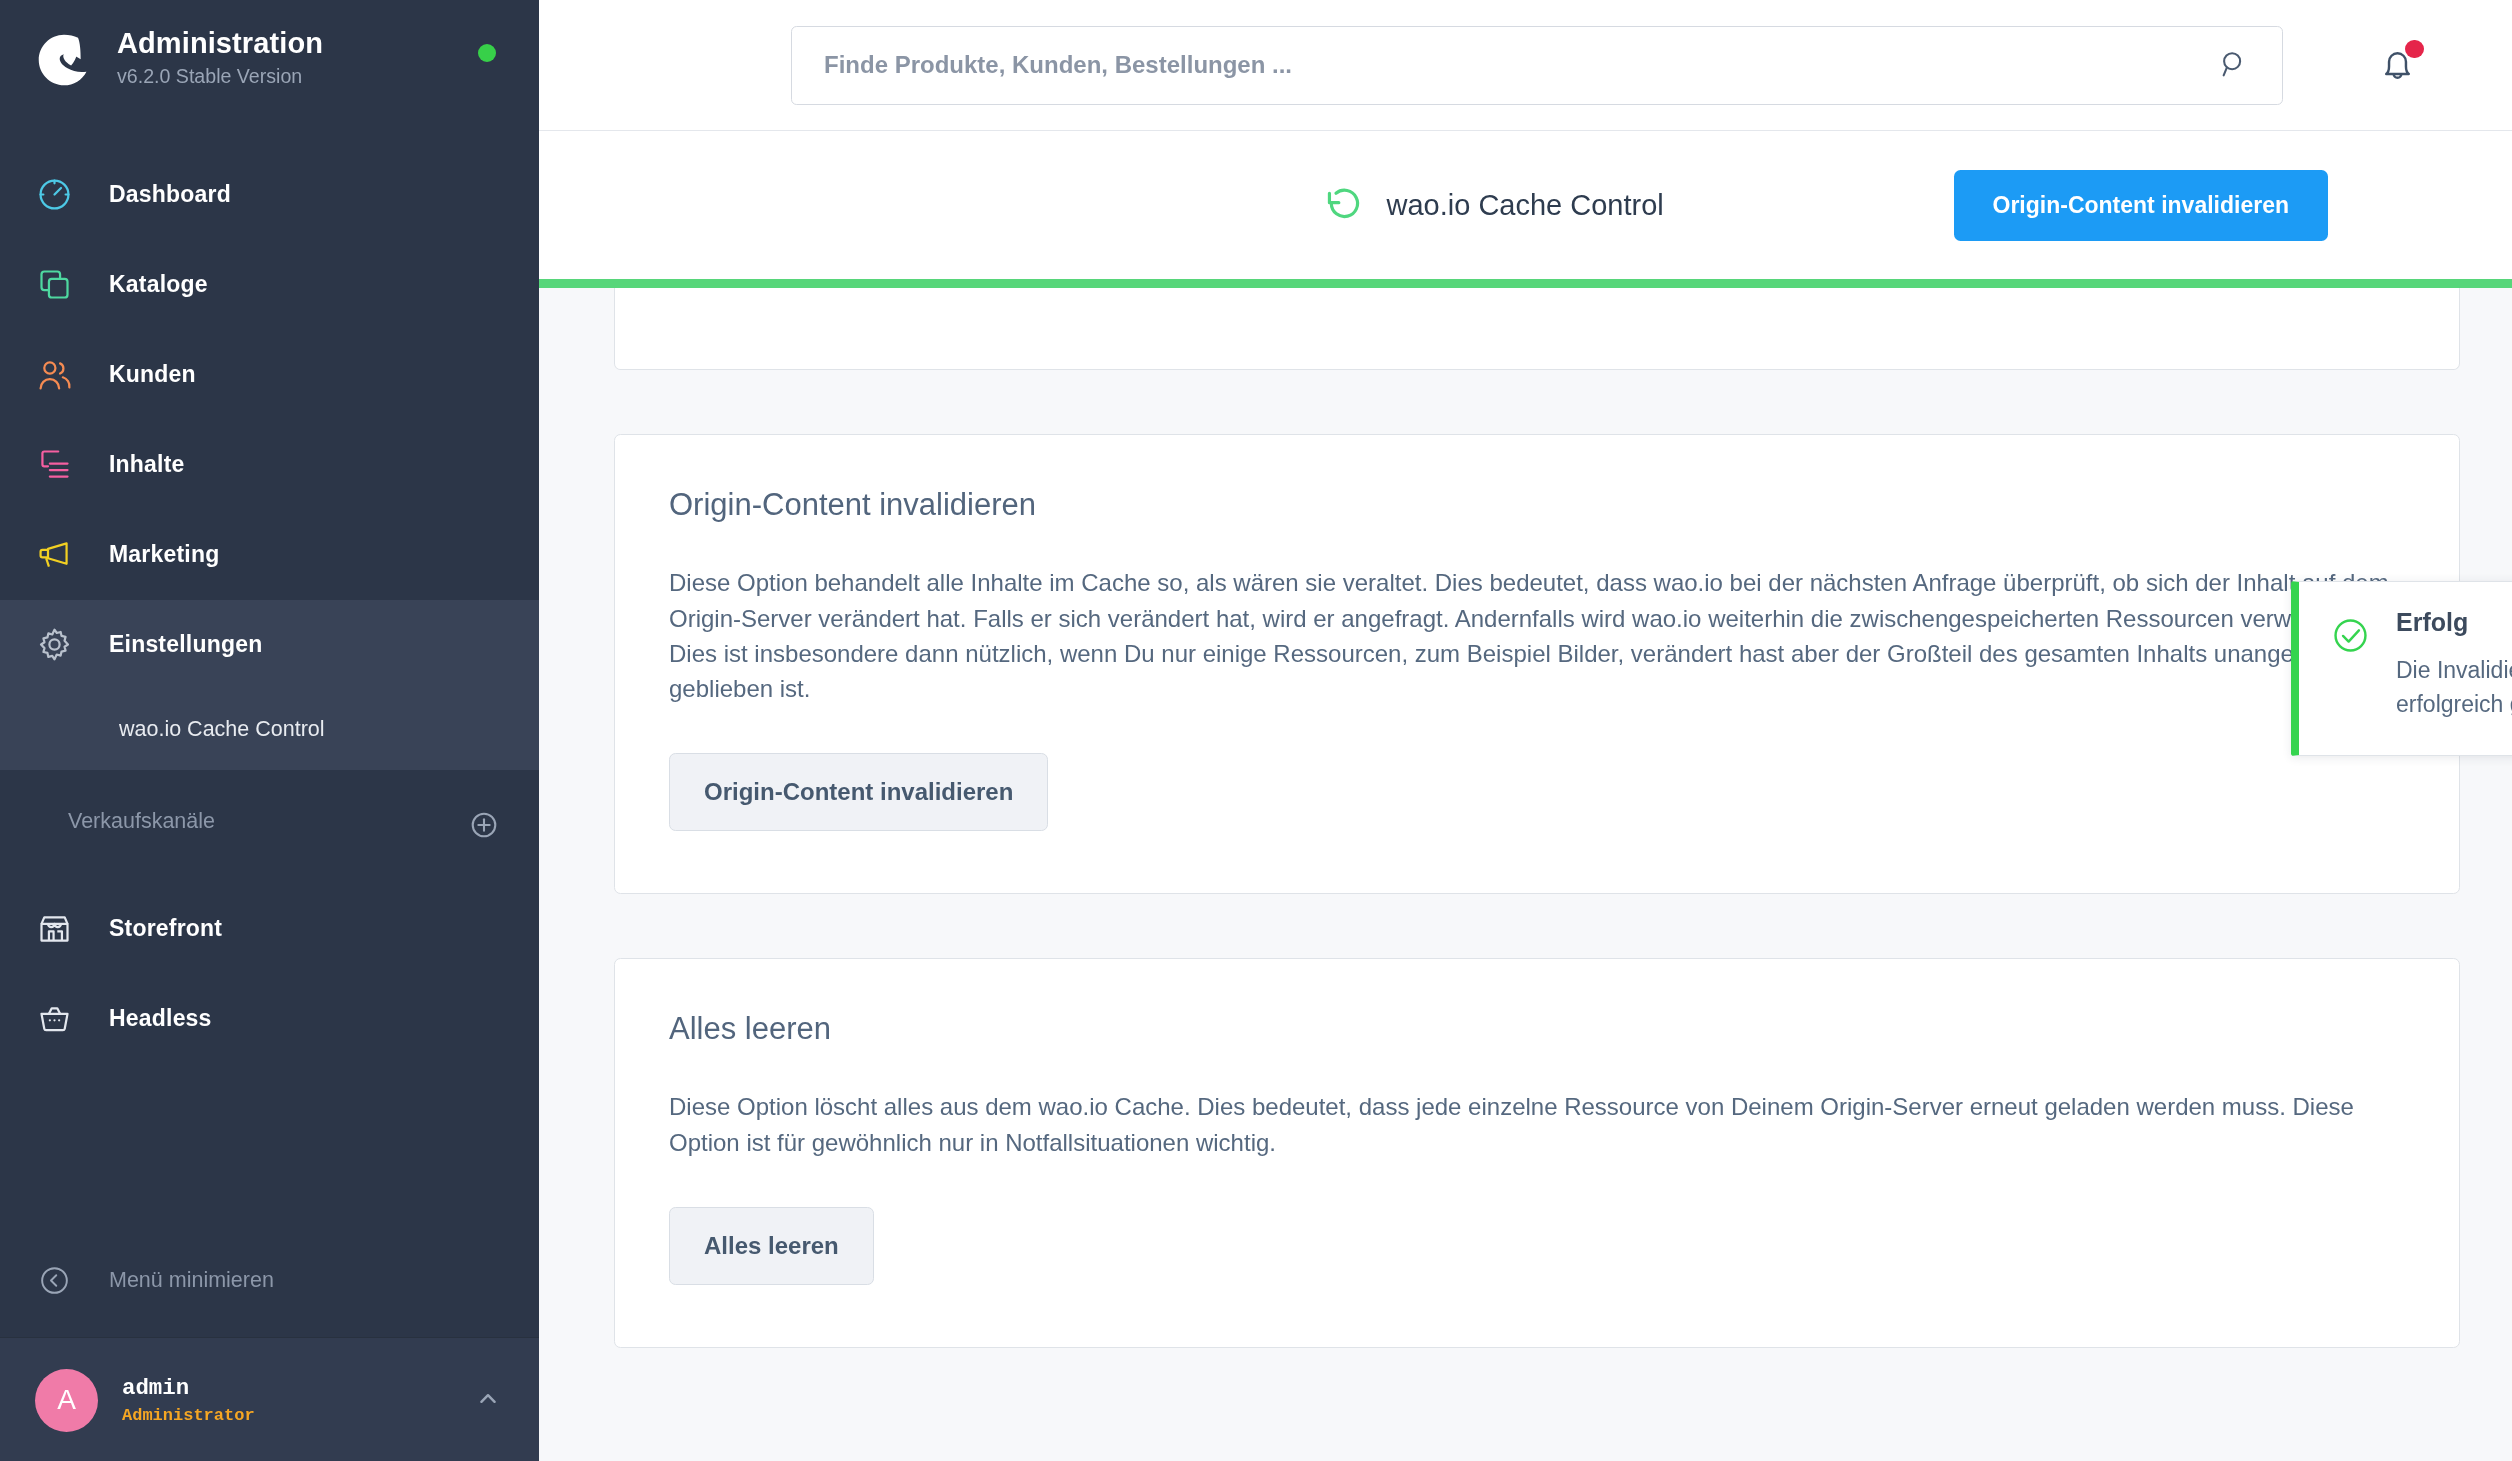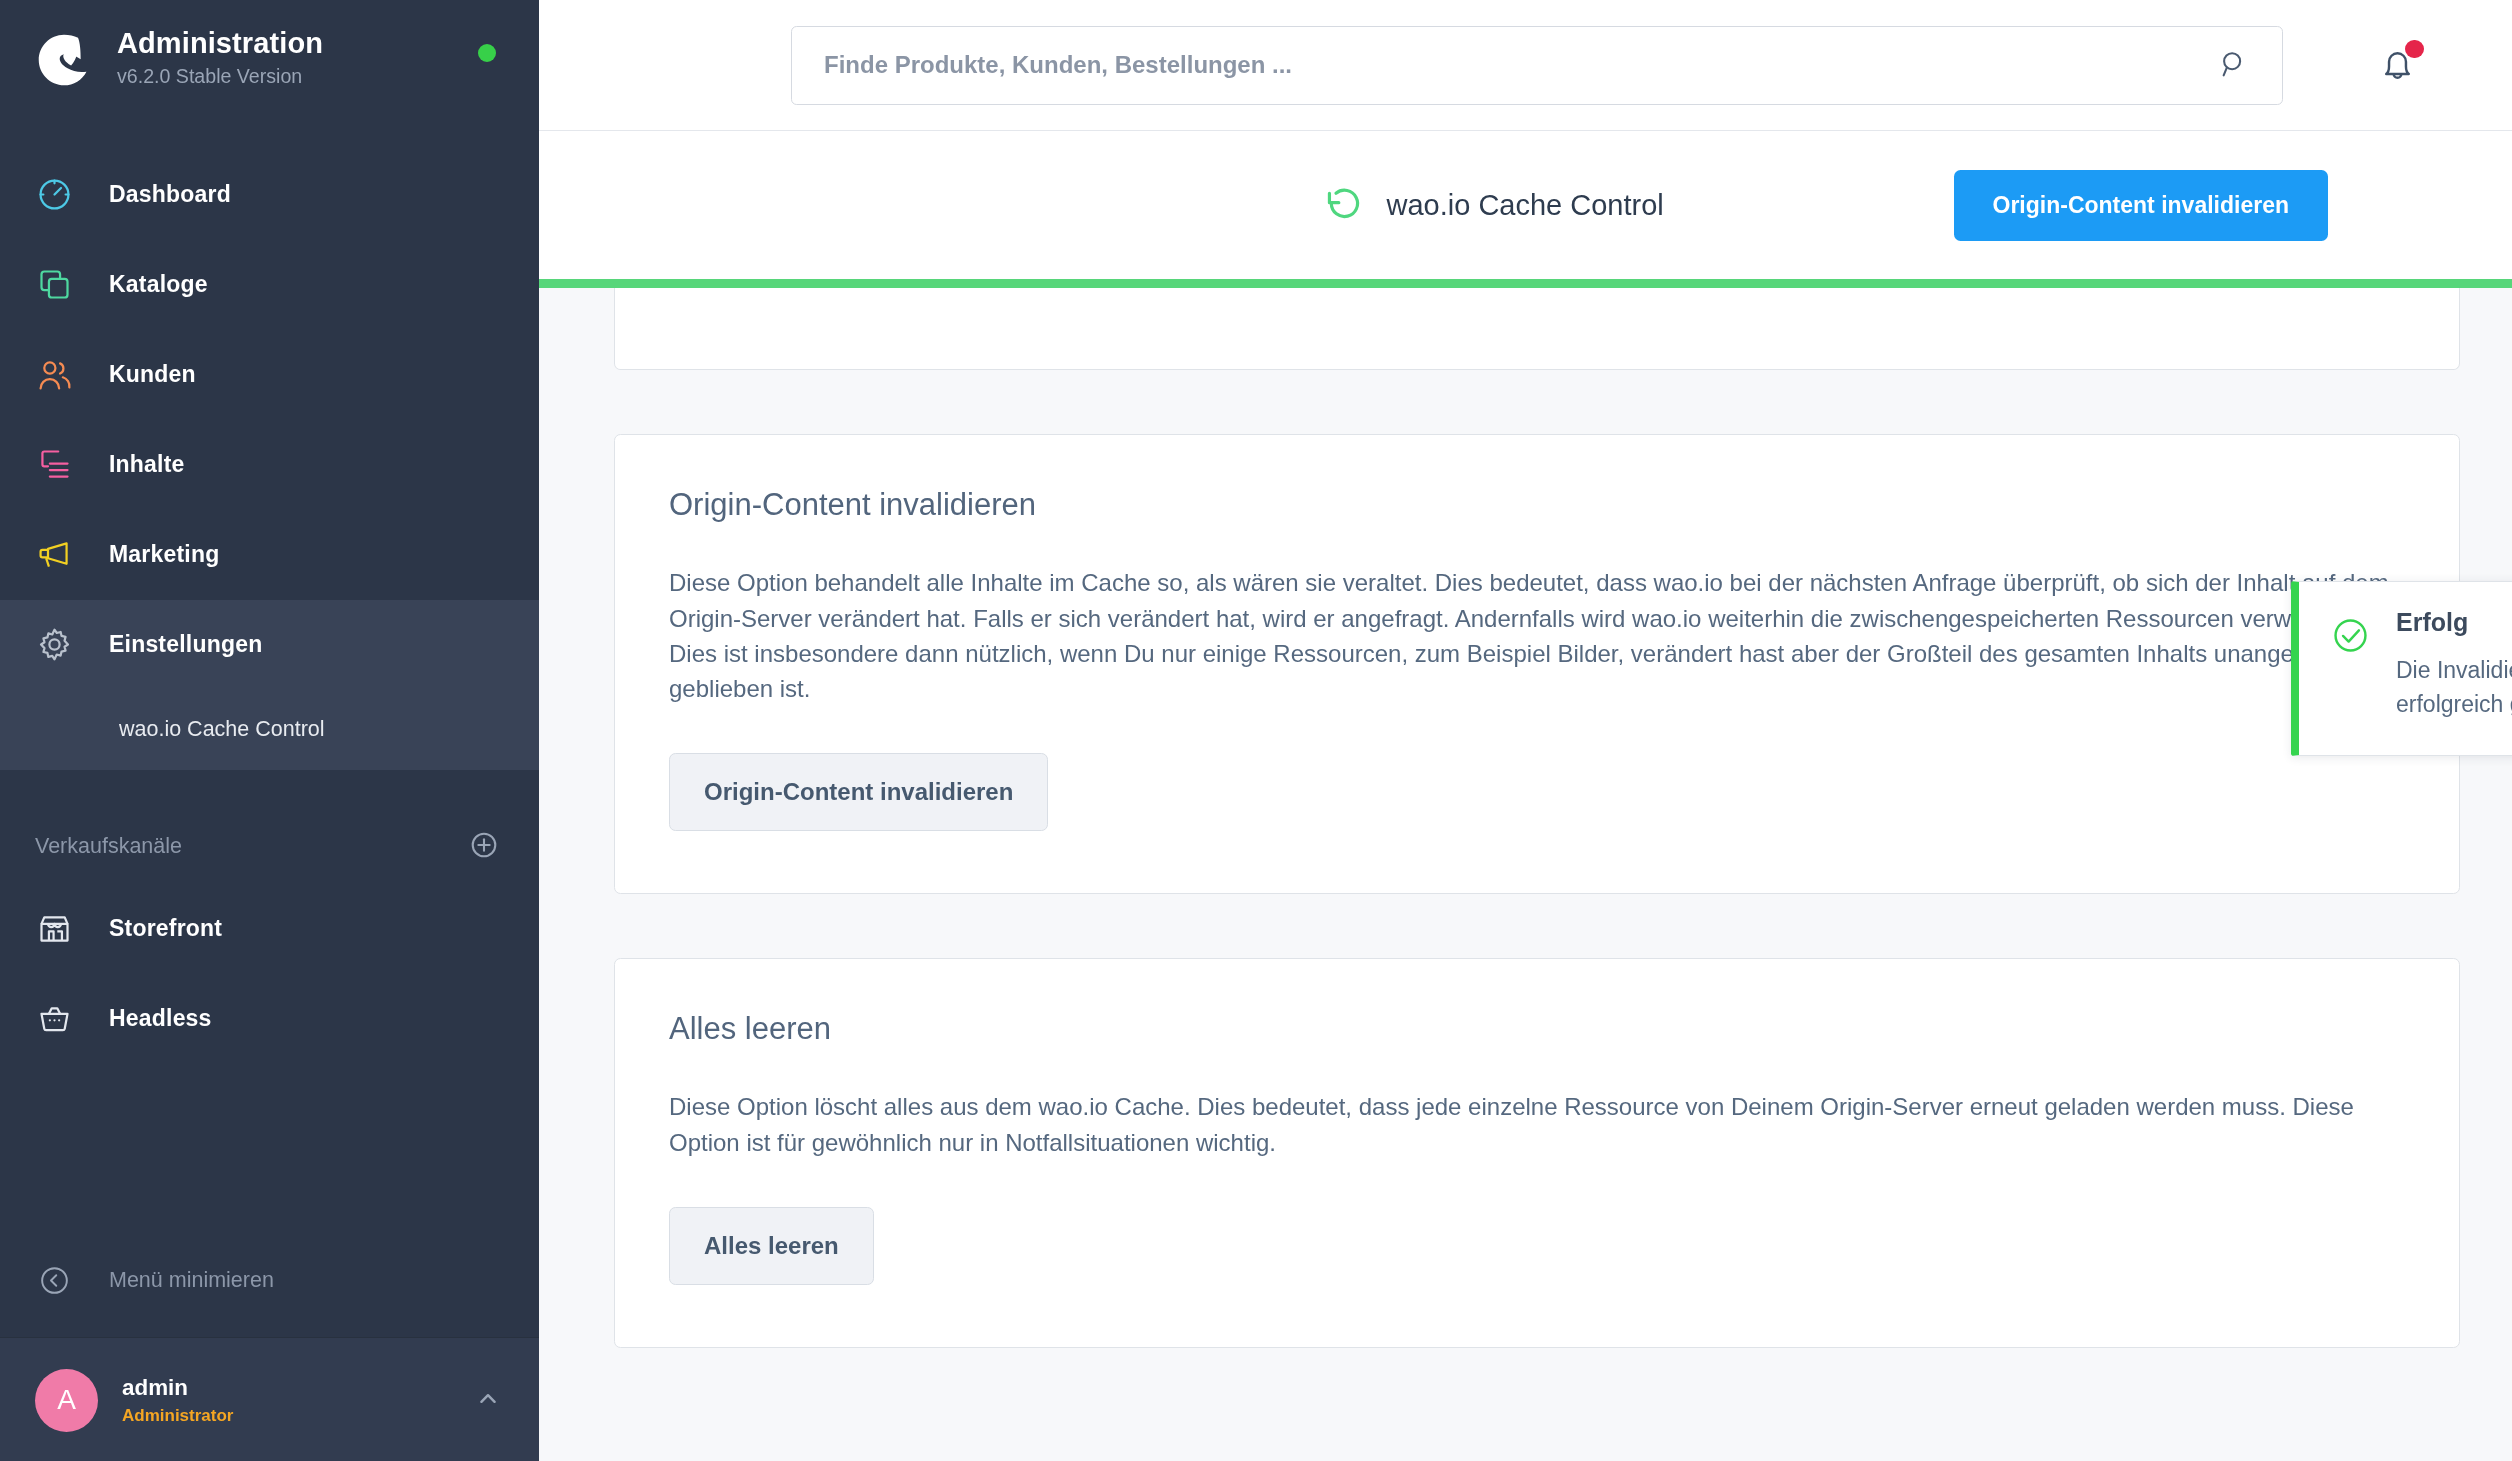--- a/index.html
+++ b/index.html
@@ -51,23 +51,23 @@
   .nav-group-active { background: #394357; }
   .nav-group-active .nav-label { color: #ffffff; }
   .nav-sub-item {
     padding: 0 35px 0 119px;
     height: 80px; display: flex; align-items: center;
     cursor: pointer;
   }
   .nav-sub-label { color: #e8ebf0; font-size: 21.5px; }
 
   .sb-section-title {
-    display: flex; align-items: center; justify-content: space-between;
+    display: flex; align-items: flex-start; justify-content: space-between;
     padding: 0 39px 0 35px;
-    height: 75px; margin-top: 39px;
+    height: 75px; margin-top: 39px; margin-left: 33px;
   }
   .sb-section-title span.t { color: #8c97a9; font-size: 21.5px; }
 
   .sb-spacer { flex: 1 1 auto; }
 
   .minimize-row {
     display: flex; align-items: center;
     height: 90px; padding: 0 35px; cursor: pointer;
     margin-bottom: 11.2px;
   }
@@ -82,21 +82,21 @@
     cursor: pointer;
     border-top: 0.9px solid #28313f;
   }
   .avatar {
     width: 63px; height: 63px; flex: 0 0 63px; border-radius: 50%;
     background: #f07ba8;
     color: #ffffff; font-size: 28px;
     display: flex; align-items: center; justify-content: center;
     margin-right: 24px;
   }
-  .user-meta { display: flex; flex-direction: column; flex: 1 1 auto; }
+  .user-meta { display: flex; flex-direction: column; flex: 1 1 auto; font-family: Liberation Mono, monospace; }
   .user-name { color: #ffffff; font-size: 22.4px; font-weight: bold; line-height: 1.25; }
   .user-role { color: #f5a623; font-size: 17px; font-weight: bold; line-height: 1.25; margin-top: 2.8px; }
 
   
   .main { flex: 1 1 auto; display: flex; flex-direction: column; background: #f7f8fa; min-width: 0; }
 
   .topbar {
     height: 131px; background: #ffffff;
     display: flex; align-items: center;
     border-bottom: 0.9px solid #e4e7ec;

